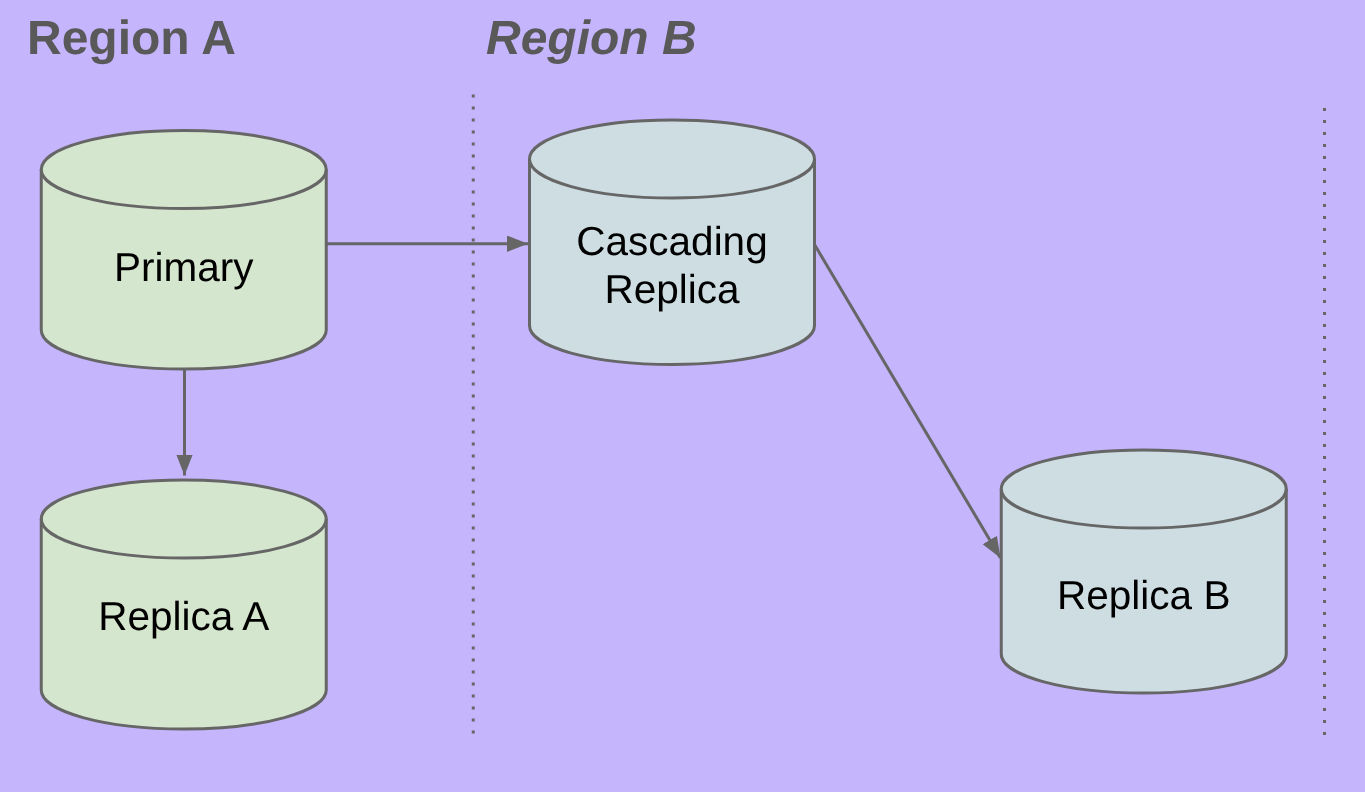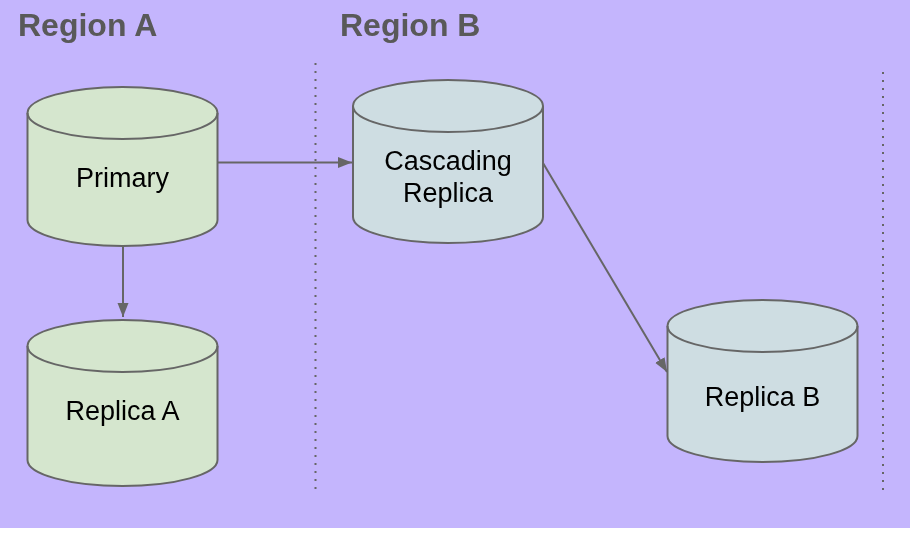--- a/index.html
+++ b/index.html
@@ -17,21 +17,21 @@
   }
   .region-label {
     position: absolute;
     top: 7px;
     font-size: 32px;
     font-weight: bold;
     color: #595959;
     white-space: nowrap;
   }
   .region-label.region-a { left: 18px; }
-  .region-label.region-b { left: 340px; }
+  .region-label.region-b { left: 324px; font-style: italic; }
   .diagram-svg {
     position: absolute;
     left: 0;
     top: 0;
   }
   .cyl-body {
     stroke: #666666;
     stroke-width: 2;
   }
   .cyl-rim {

